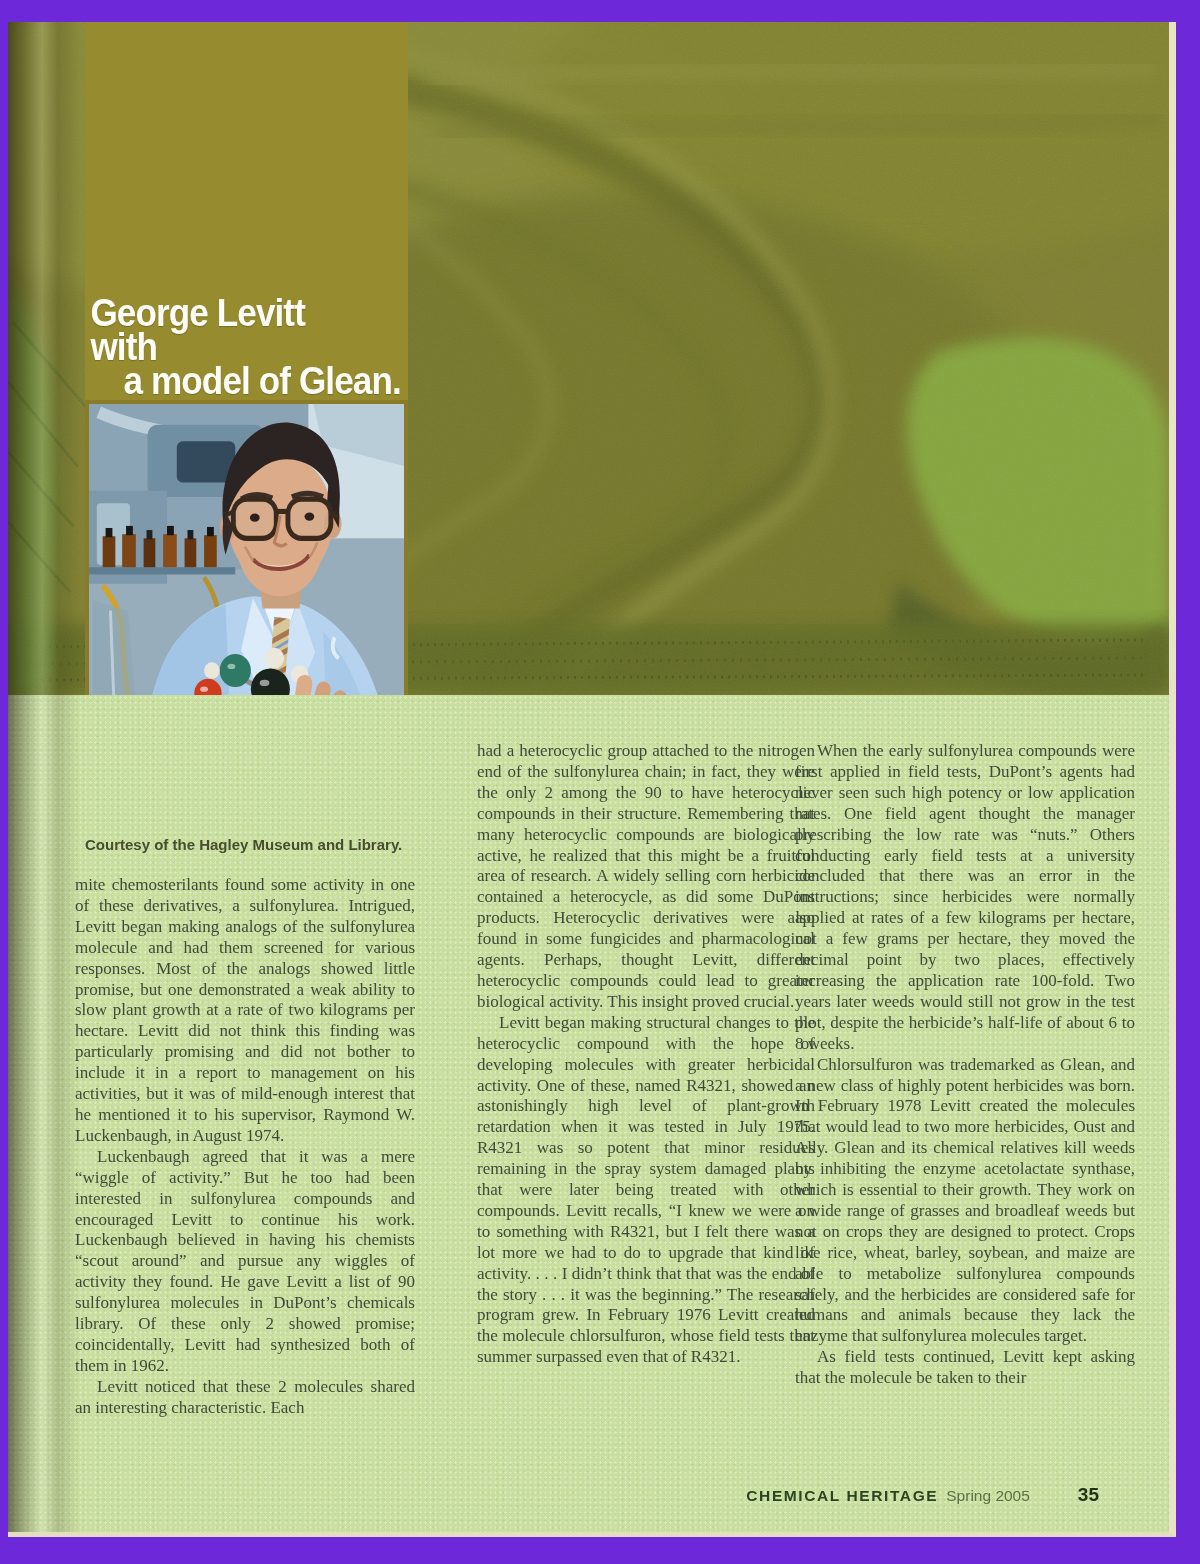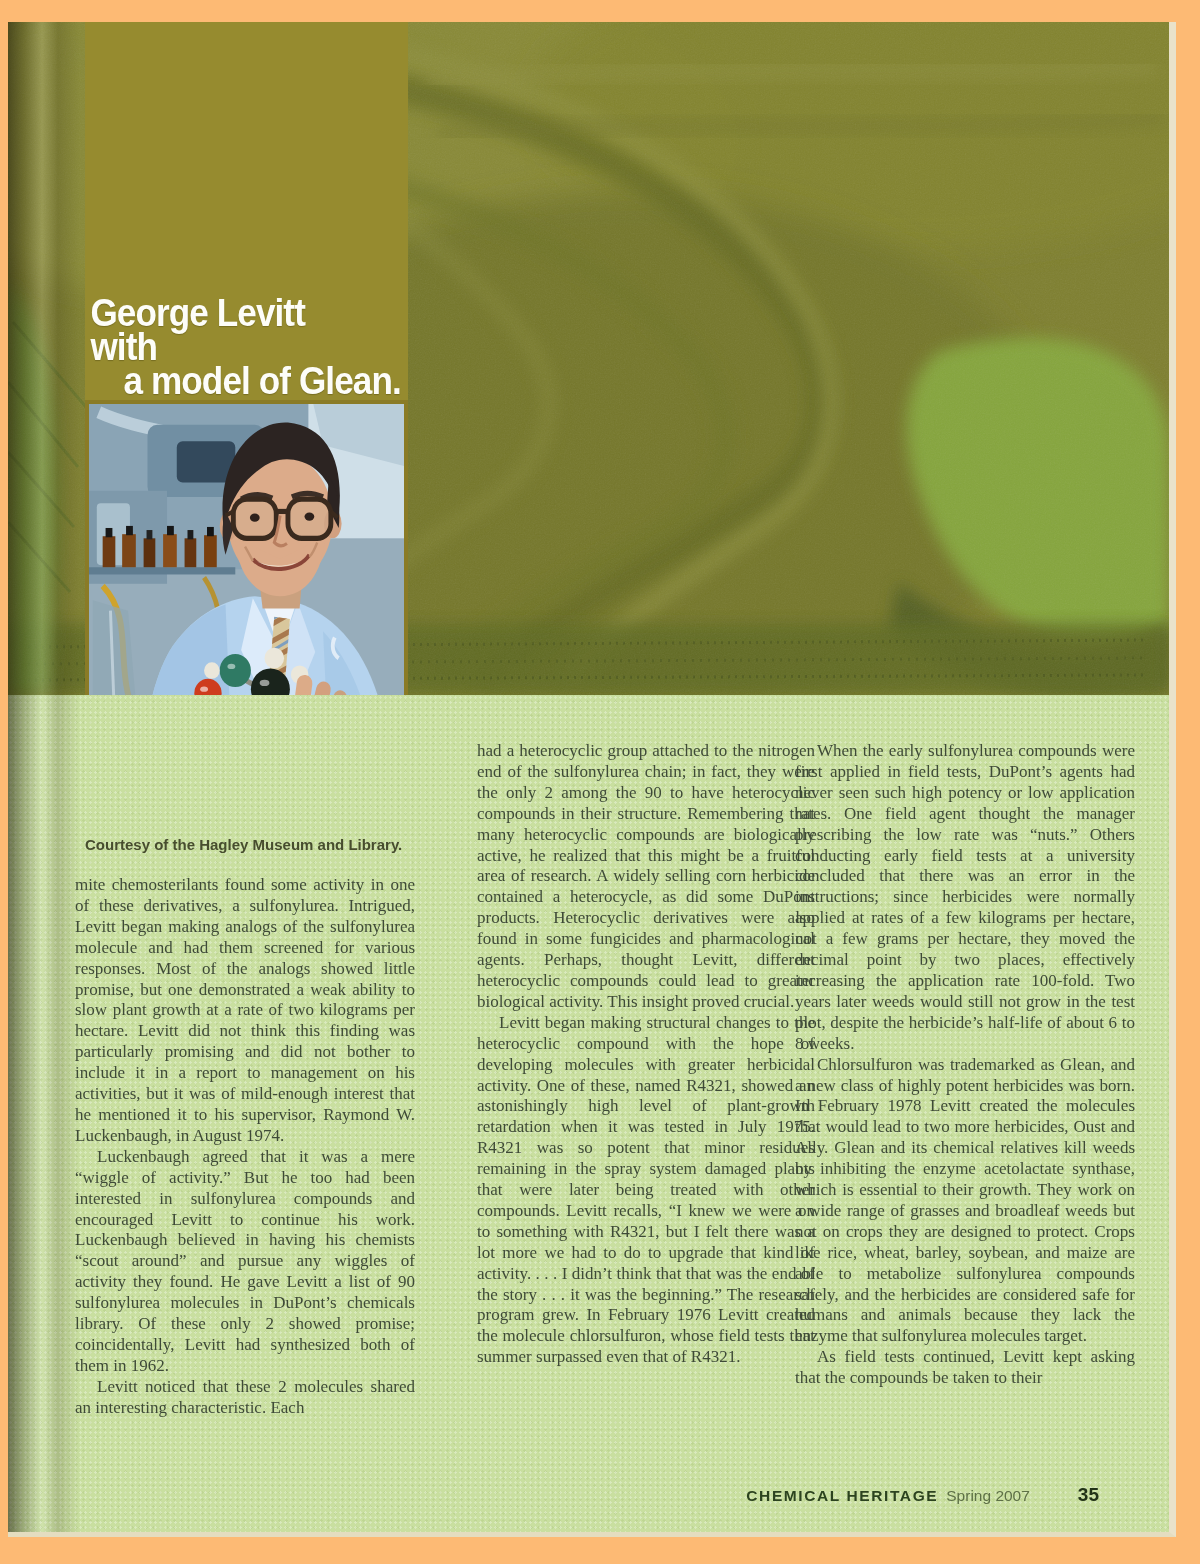--- a/index.html
+++ b/index.html
@@ -1,16 +1,16 @@
 <!DOCTYPE html>
 <html><head>
 <meta charset="utf-8">
 <style>
   html,body{margin:0;padding:0;background:#17161a;}
-  .canvas{position:relative;width:1200px;height:1564px;background:#fdba74;overflow:hidden;
+  .canvas{position:relative;width:1200px;height:1564px;background:#6d28d9;overflow:hidden;
           font-family:"Liberation Serif",serif;}
   
   .page{position:absolute;left:8px;top:22px;width:1168px;height:1515px;overflow:hidden;
         background:#c9dfa0;border-right:7px solid #e9e2ca;border-bottom:5px solid #e4ddc0;
         box-sizing:border-box;}
   
   .aerial{position:absolute;left:0;top:0;width:1161px;height:673px;overflow:hidden;}
   .aerial svg{display:block;width:100%;height:100%;}
   
   .olive-block{position:absolute;left:77px;top:0;width:323px;height:378px;background:#968b2f;}
@@ -207,24 +207,24 @@
     </div>
 
     <div class="col" id="col2">
       <p>had a heterocyclic group attached to the nitrogen end of the sulfonylurea chain; in fact, they were the only 2 among the 90 to have heterocyclic compounds in their structure. Remembering that many heterocyclic compounds are biologically active, he realized that this might be a fruitful area of research. A widely selling corn herbicide contained a heterocycle, as did some DuPont products. Heterocyclic derivatives were also found in some fungicides and pharmacological agents. Perhaps, thought Levitt, different heterocyclic compounds could lead to greater biological activity. This insight proved crucial.</p>
       <p class="ind">Levitt began making structural changes to the heterocyclic compound with the hope of developing molecules with greater herbicidal activity. One of these, named R4321, showed an astonishingly high level of plant-growth retardation when it was tested in July 1975. R4321 was so potent that minor residues remaining in the spray system damaged plants that were later being treated with other compounds. Levitt recalls, “I knew we were on to something with R4321, but I felt there was a lot more we had to do to upgrade that kind of activity. . . . I didn’t think that that was the end of the story . . . it was the beginning.” The research program grew. In February 1976 Levitt created the molecule chlorsulfuron, whose field tests that summer surpassed even that of R4321.</p>
     </div>
 
     <div class="col" id="col3">
       <p class="ind">When the early sulfonylurea compounds were first applied in field tests, DuPont’s agents had never seen such high potency or low application rates. One field agent thought the manager prescribing the low rate was “nuts.” Others conducting early field tests at a university concluded that there was an error in the instructions; since herbicides were normally applied at rates of a few kilograms per hectare, not a few grams per hectare, they moved the decimal point by two places, effectively increasing the application rate 100-fold. Two years later weeds would still not grow in the test plot, despite the herbicide’s half-life of about 6 to 8 weeks.</p>
       <p class="ind">Chlorsulfuron was trademarked as Glean, and a new class of highly potent herbicides was born. In February 1978 Levitt created the molecules that would lead to two more herbicides, Oust and Ally. Glean and its chemical relatives kill weeds by inhibiting the enzyme acetolactate synthase, which is essential to their growth. They work on a wide range of grasses and broadleaf weeds but not on crops they are designed to protect. Crops like rice, wheat, barley, soybean, and maize are able to metabolize sulfonylurea compounds safely, and the herbicides are considered safe for humans and animals because they lack the enzyme that sulfonylurea molecules target.</p>
-      <p class="ind">As field tests continued, Levitt kept asking that the compounds be taken to their</p>
+      <p class="ind">As field tests continued, Levitt kept asking that the molecule be taken to their</p>
     </div>
 
     <div class="footer">
       <span class="mag">CHEMICAL HERITAGE</span>
-      <span class="issue">Spring 2007</span>
+      <span class="issue">Spring 2005</span>
       <span class="pageno">35</span>
     </div>
 
     <div class="spine"></div>
   </div>
 </div>
 
 </body></html>

